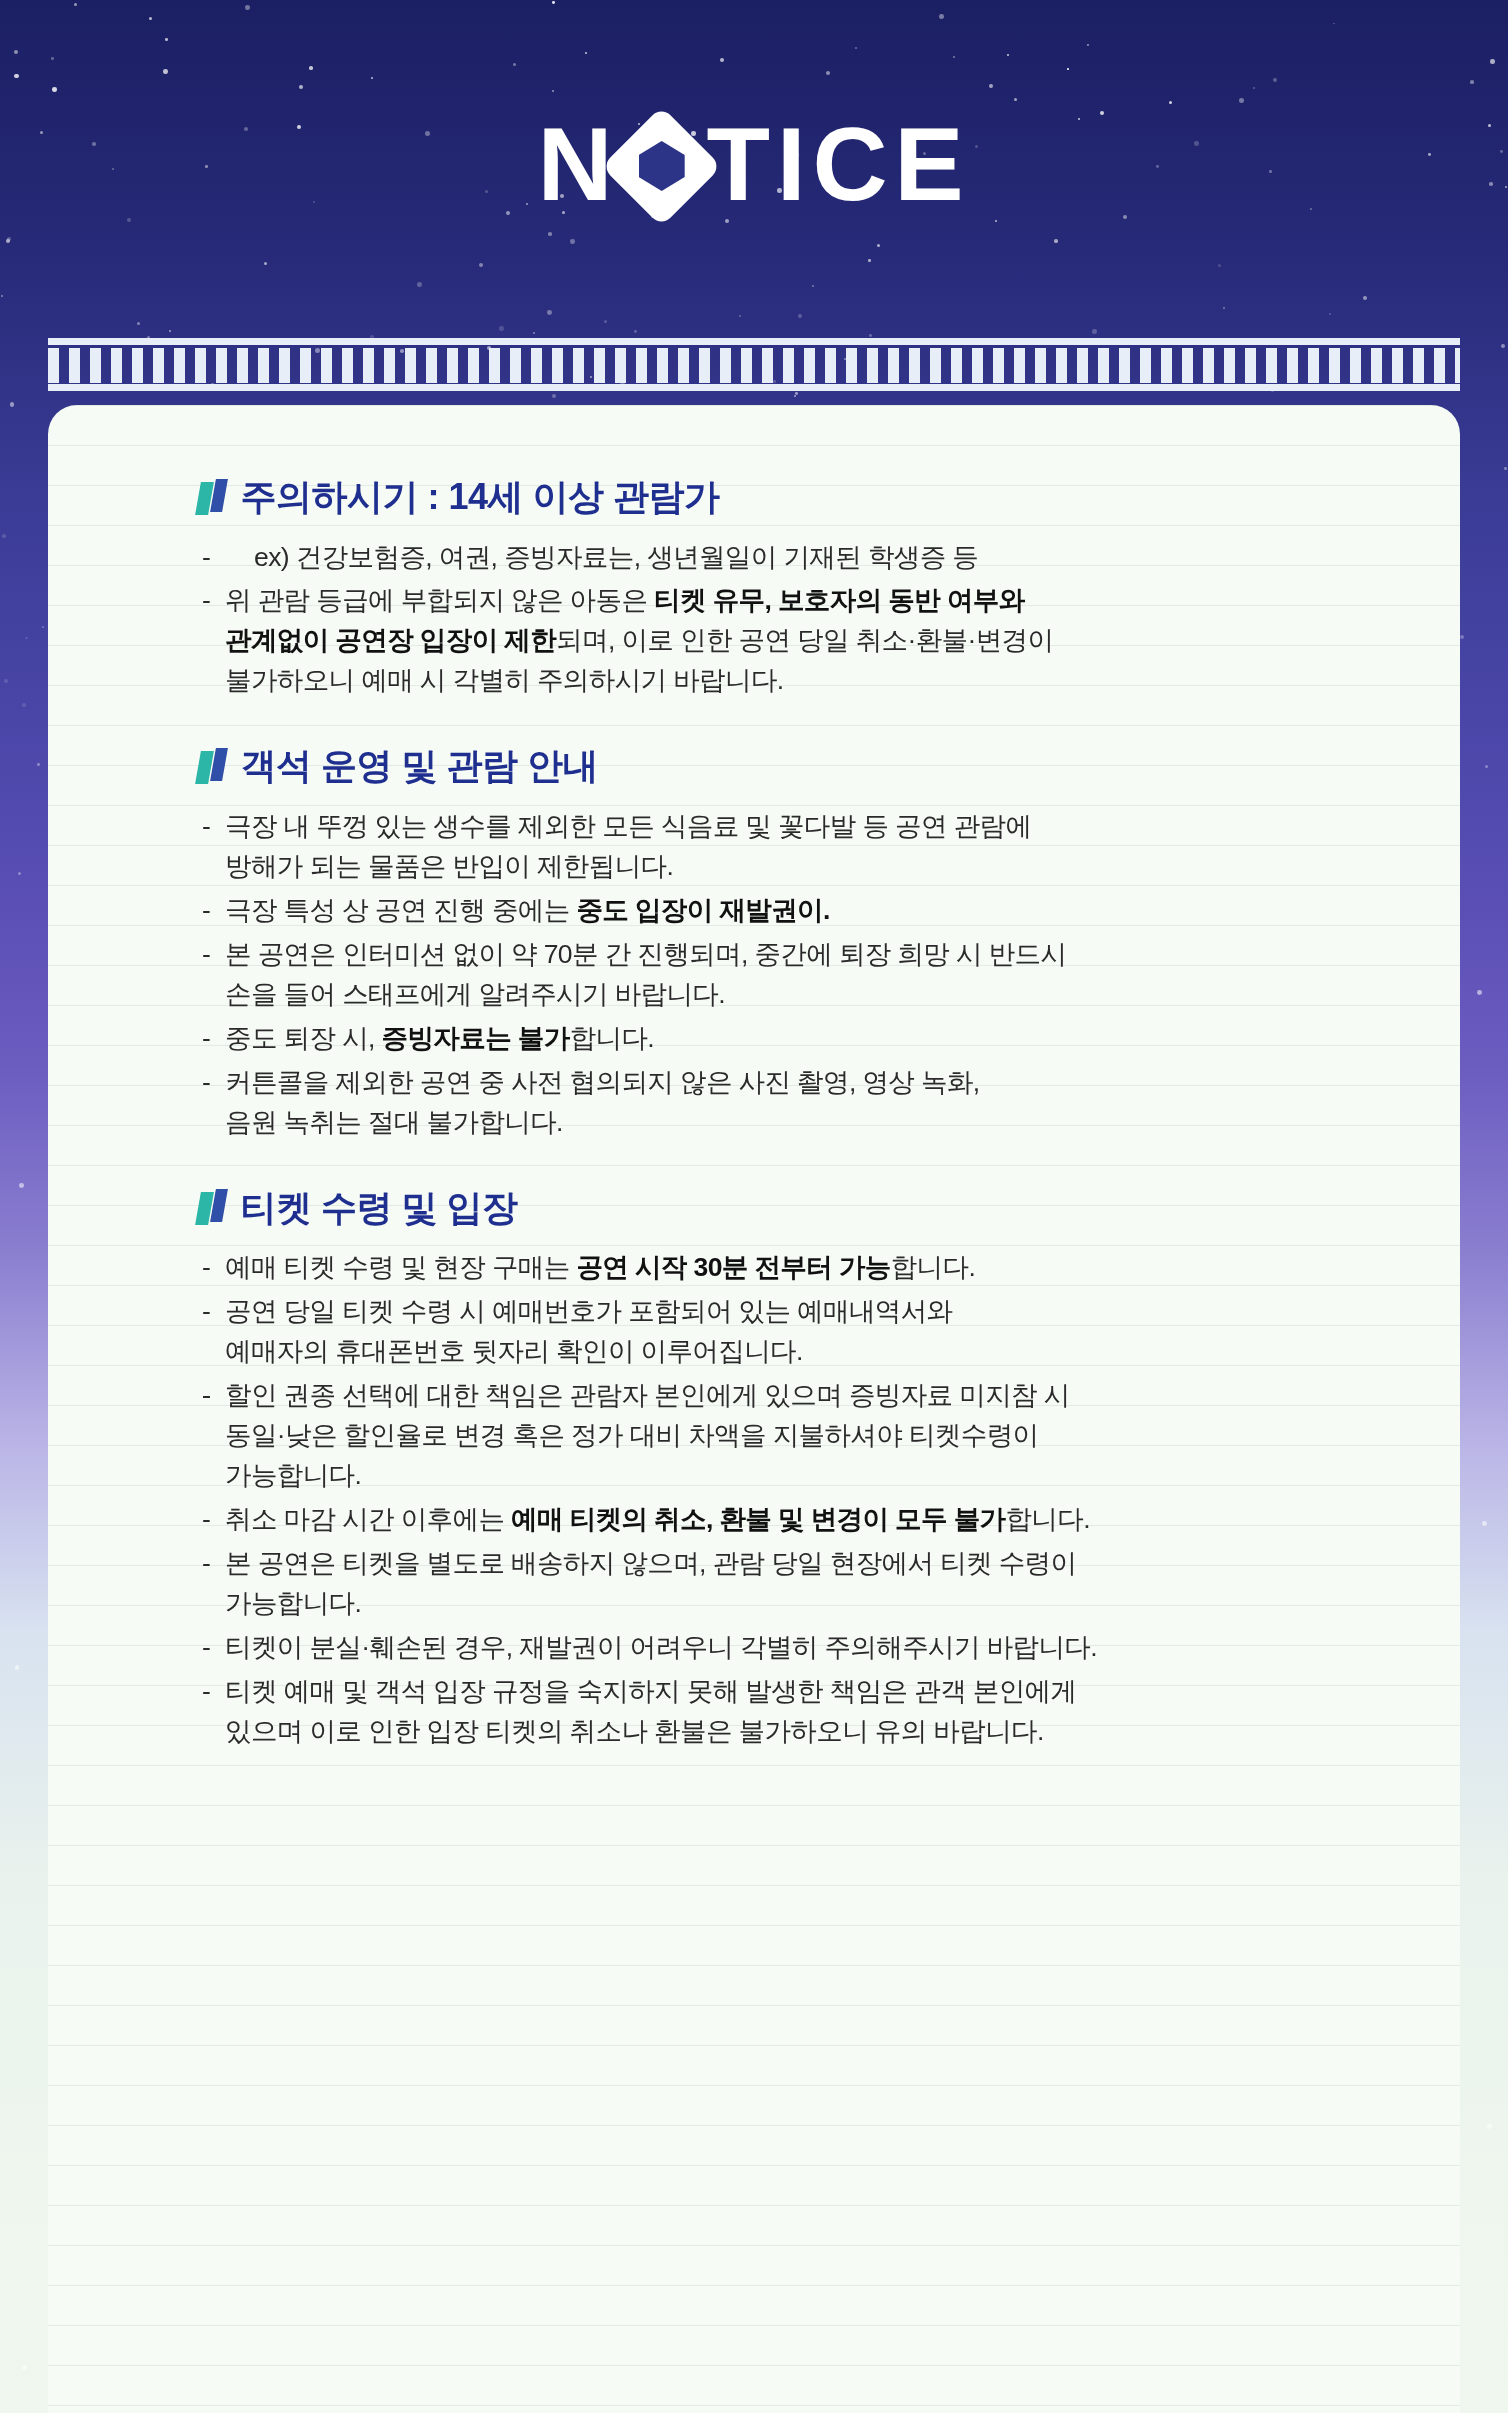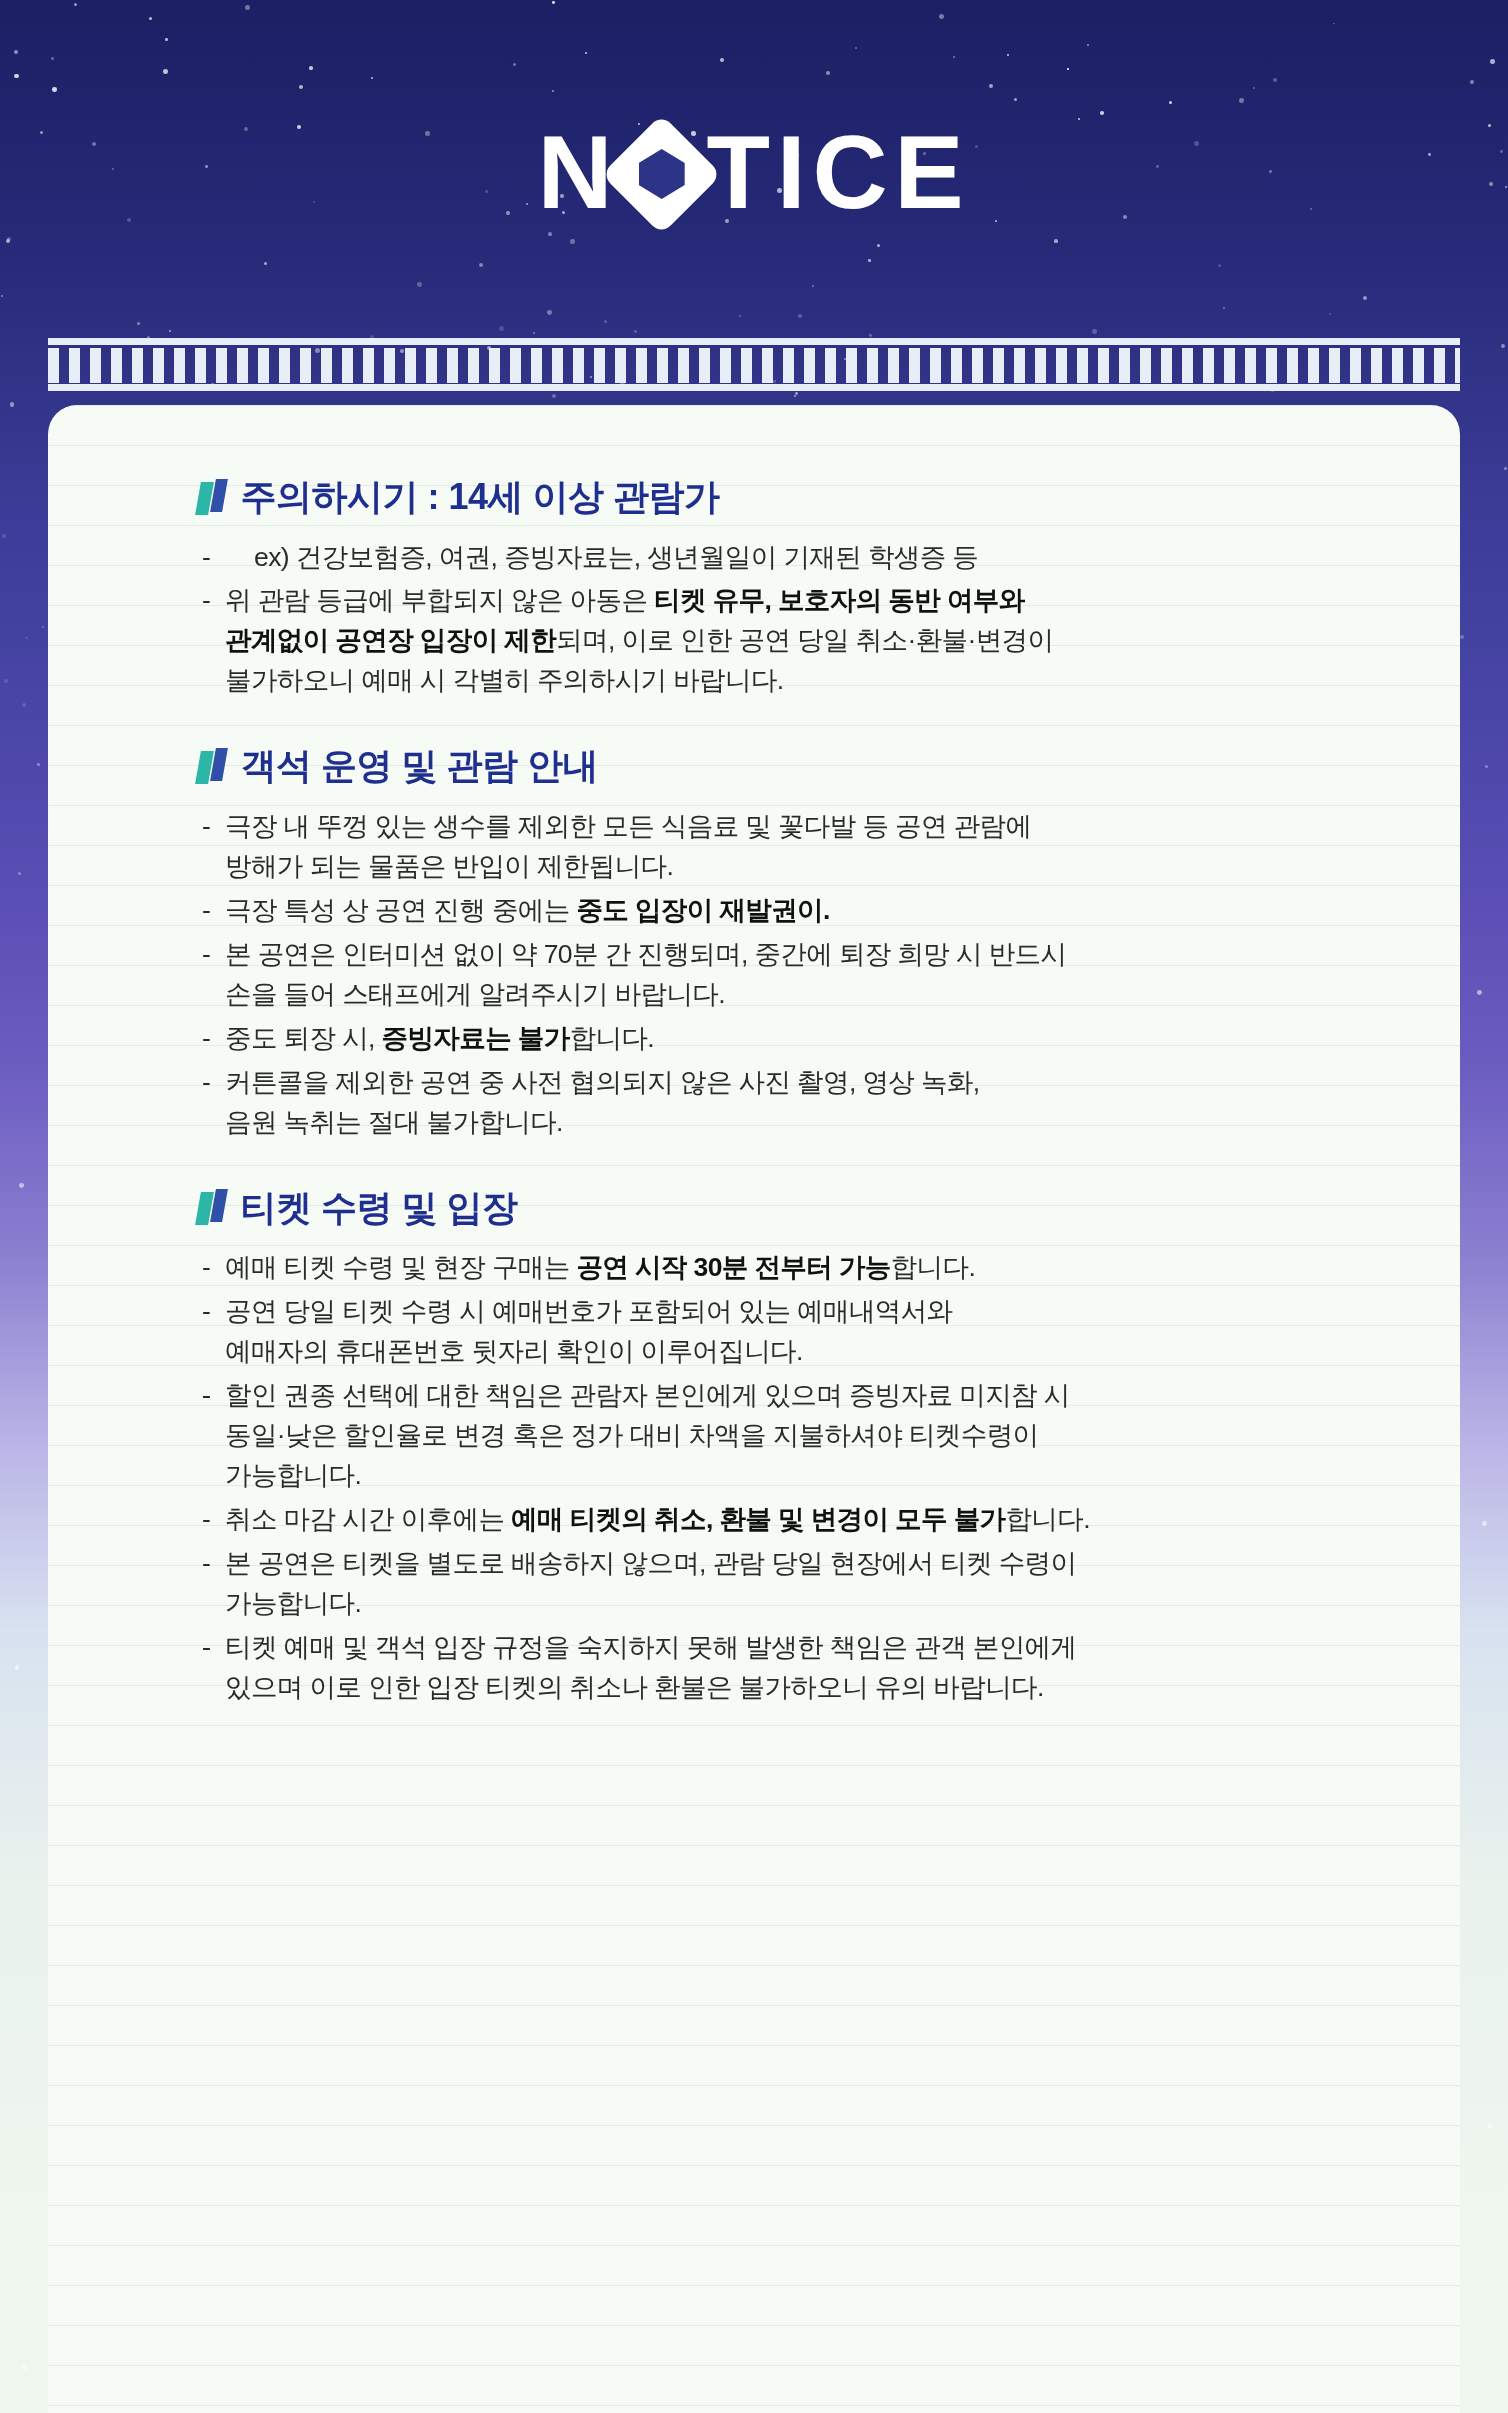--- a/index.html
+++ b/index.html
@@ -29,21 +29,21 @@
   }
 
   
   .header {
     position: absolute;
     top: 0; left: 0; right: 0;
     height: 367px;
   }
   .notice-title {
     position: absolute;
-    top: 120px;
+    top: 112px;
     width: 100%;
     text-align: center;
     color: #ffffff;
     font-size: 104px;
     font-weight: bold;
     letter-spacing: 6.8px;
     line-height: 1;
     font-family: "Liberation Sans", sans-serif;
   }
   .notice-title .o-wrap {
@@ -529,21 +529,21 @@
             <div class="sec-title">티켓 수령 및 입장</div>
           </div>
           <ul class="items">
             <li><span class="dash">-</span><span>예매 티켓 수령 및 현장 구매는 <b>공연 시작 30분 전부터 가능</b>합니다.</span></li>
             <li><span class="dash">-</span><span>공연 당일 티켓 수령 시 예매번호가 포함되어 있는 예매내역서와<br>예매자의 휴대폰번호 뒷자리 확인이 이루어집니다.</span></li>
             <li><span class="dash">-</span></li>
             <li><span class="dash">-</span></li>
             <li><span class="dash">-</span><span>할인 권종 선택에 대한 책임은 관람자 본인에게 있으며 증빙자료 미지참 시<br>동일·낮은 할인율로 변경 혹은 정가 대비 차액을 지불하셔야 티켓수령이<br>가능합니다.</span></li>
             <li><span class="dash">-</span><span>취소 마감 시간 이후에는 <b>예매 티켓의 취소, 환불 및 변경이 모두 불가</b>합니다.</span></li>
             <li><span class="dash">-</span><span>본 공연은 티켓을 별도로 배송하지 않으며, 관람 당일 현장에서 티켓 수령이<br>가능합니다.</span></li>
-            <li><span class="dash">-</span></li>
+            <li><span class="dash">-</span><span>티켓이 분실·훼손된 경우, 재발권이 어려우니 각별히 주의해주시기 바랍니다.</span></li>
             <li><span class="dash">-</span><span>티켓 예매 및 객석 입장 규정을 숙지하지 못해 발생한 책임은 관객 본인에게<br>있으며 이로 인한 입장 티켓의 취소나 환불은 불가하오니 유의 바랍니다.</span></li>
           </ul>
         </div>
       </div>
   </div>
 
 </div>
 
 
 </body></html>

